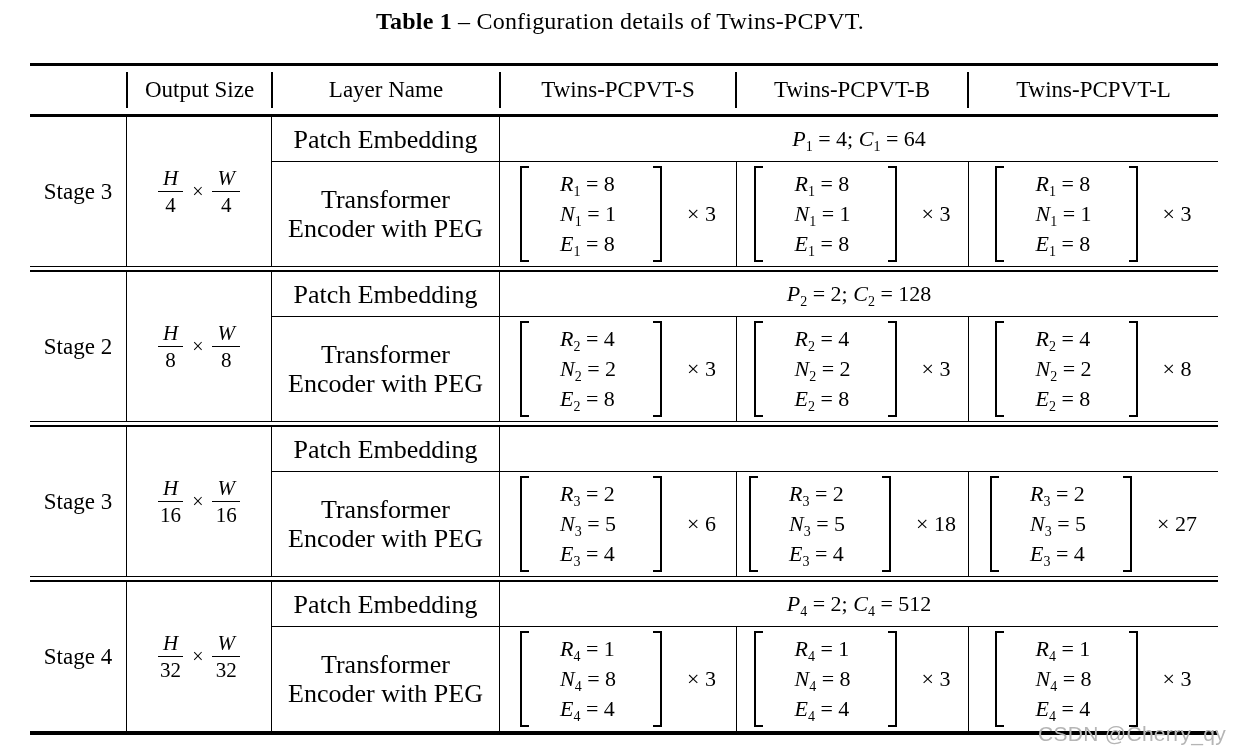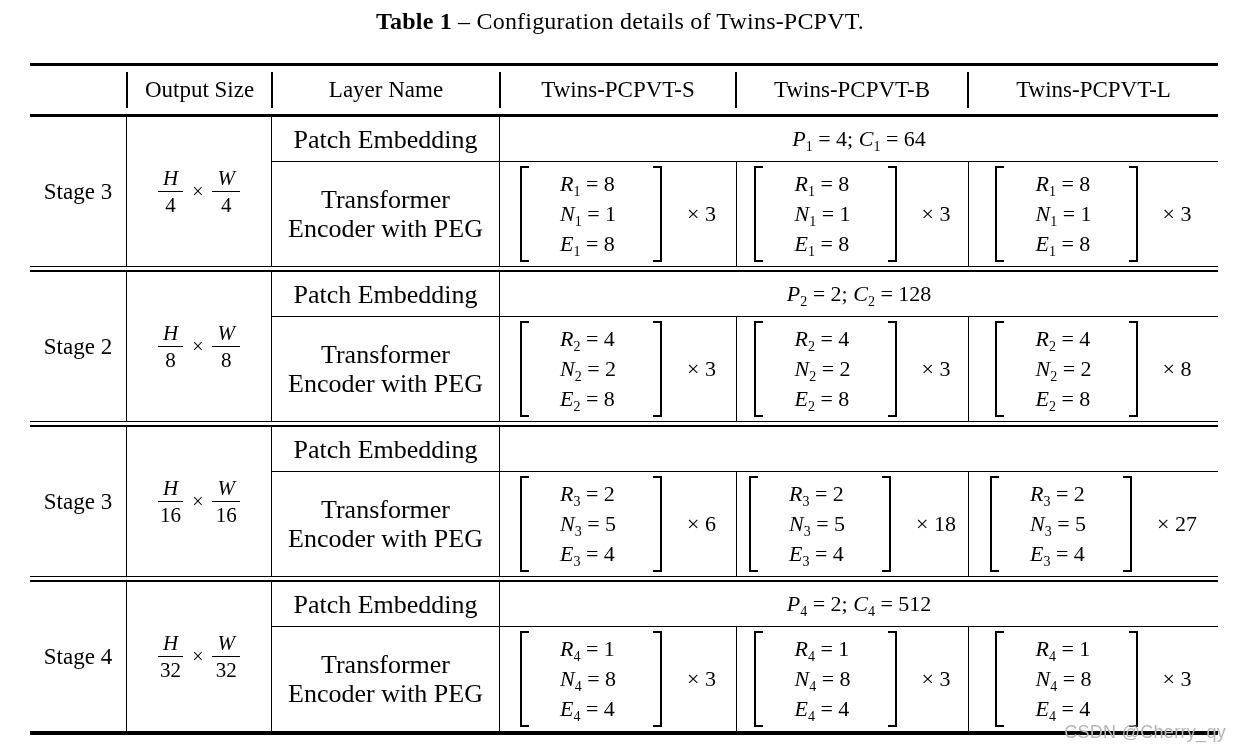--- a/index.html
+++ b/index.html
@@ -57,21 +57,21 @@
   .mbody { display: flex; flex-direction: column; justify-content: center;
            font-size: 22px; line-height: 30px; padding: 0 14px 0 10px; }
   .mline { white-space: nowrap; }
   .mvar { font-style: italic; }
   sub { font-size: 14px; line-height: 0; }
   .mult { font-size: 22px; white-space: nowrap; }
 
   .bottomrule { border-top: 4px solid #000; }
 
   .watermark { position: absolute; top: 722px; right: 14px; font-family: "Liberation Sans", sans-serif;
-               font-size: 18px; letter-spacing: 0.3px; z-index: 5; }
+               font-size: 21px; letter-spacing: 0.3px; z-index: 5; }
 </style>
 </head>
 <body>
 
 <div class="page">
 
   <div class="title">
     <span class="tbold">Table 1</span><span> – Configuration details of Twins-PCPVT.</span>
   </div>
 

